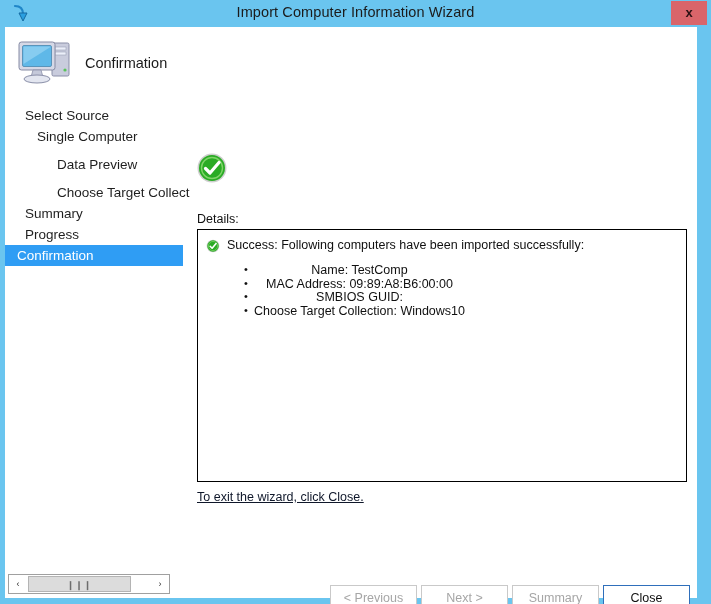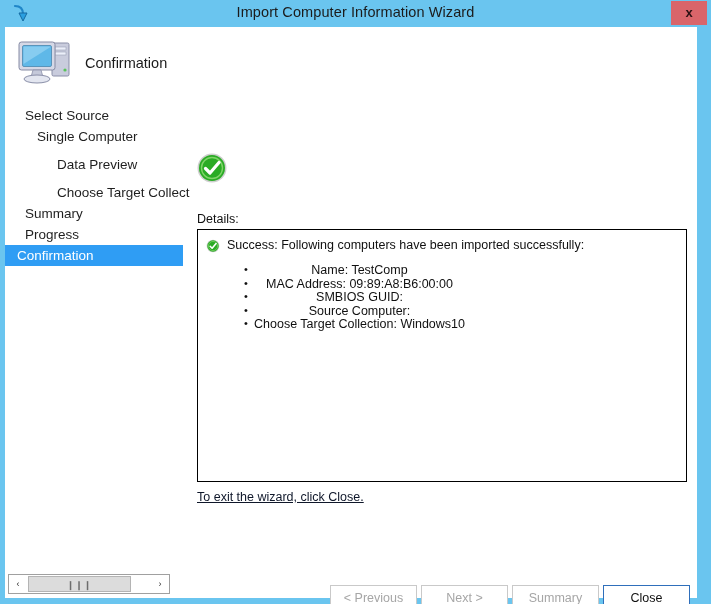--- a/index.html
+++ b/index.html
@@ -342,21 +342,20 @@
               <path d="M9.5 16.5 L14 21 L23 10.5" stroke="#ffffff" stroke-width="3.6" fill="none" stroke-linecap="round" stroke-linejoin="round"></path>
             </svg>
           </span>
           <span id="success-text">Success: Following computers have been imported successfully:</span>
         </div>
 
         <ul id="detail-list">
           <li>Name: TestComp</li>
           <li>MAC Address: 09:89:A8:B6:00:00</li>
           <li>SMBIOS GUID:</li>
-          <li>Source Computer:</li>
           <li>Choose Target Collection: Windows10</li>
         </ul>
       </div>
 
       <div id="exit-text">To exit the wizard, click Close.</div>
     </div>
 
     <div id="buttonbar">
       <div class="wiz-button disabled" id="btn-previous">&lt; Previous</div>
       <div class="wiz-button disabled" id="btn-next">Next &gt;</div>

